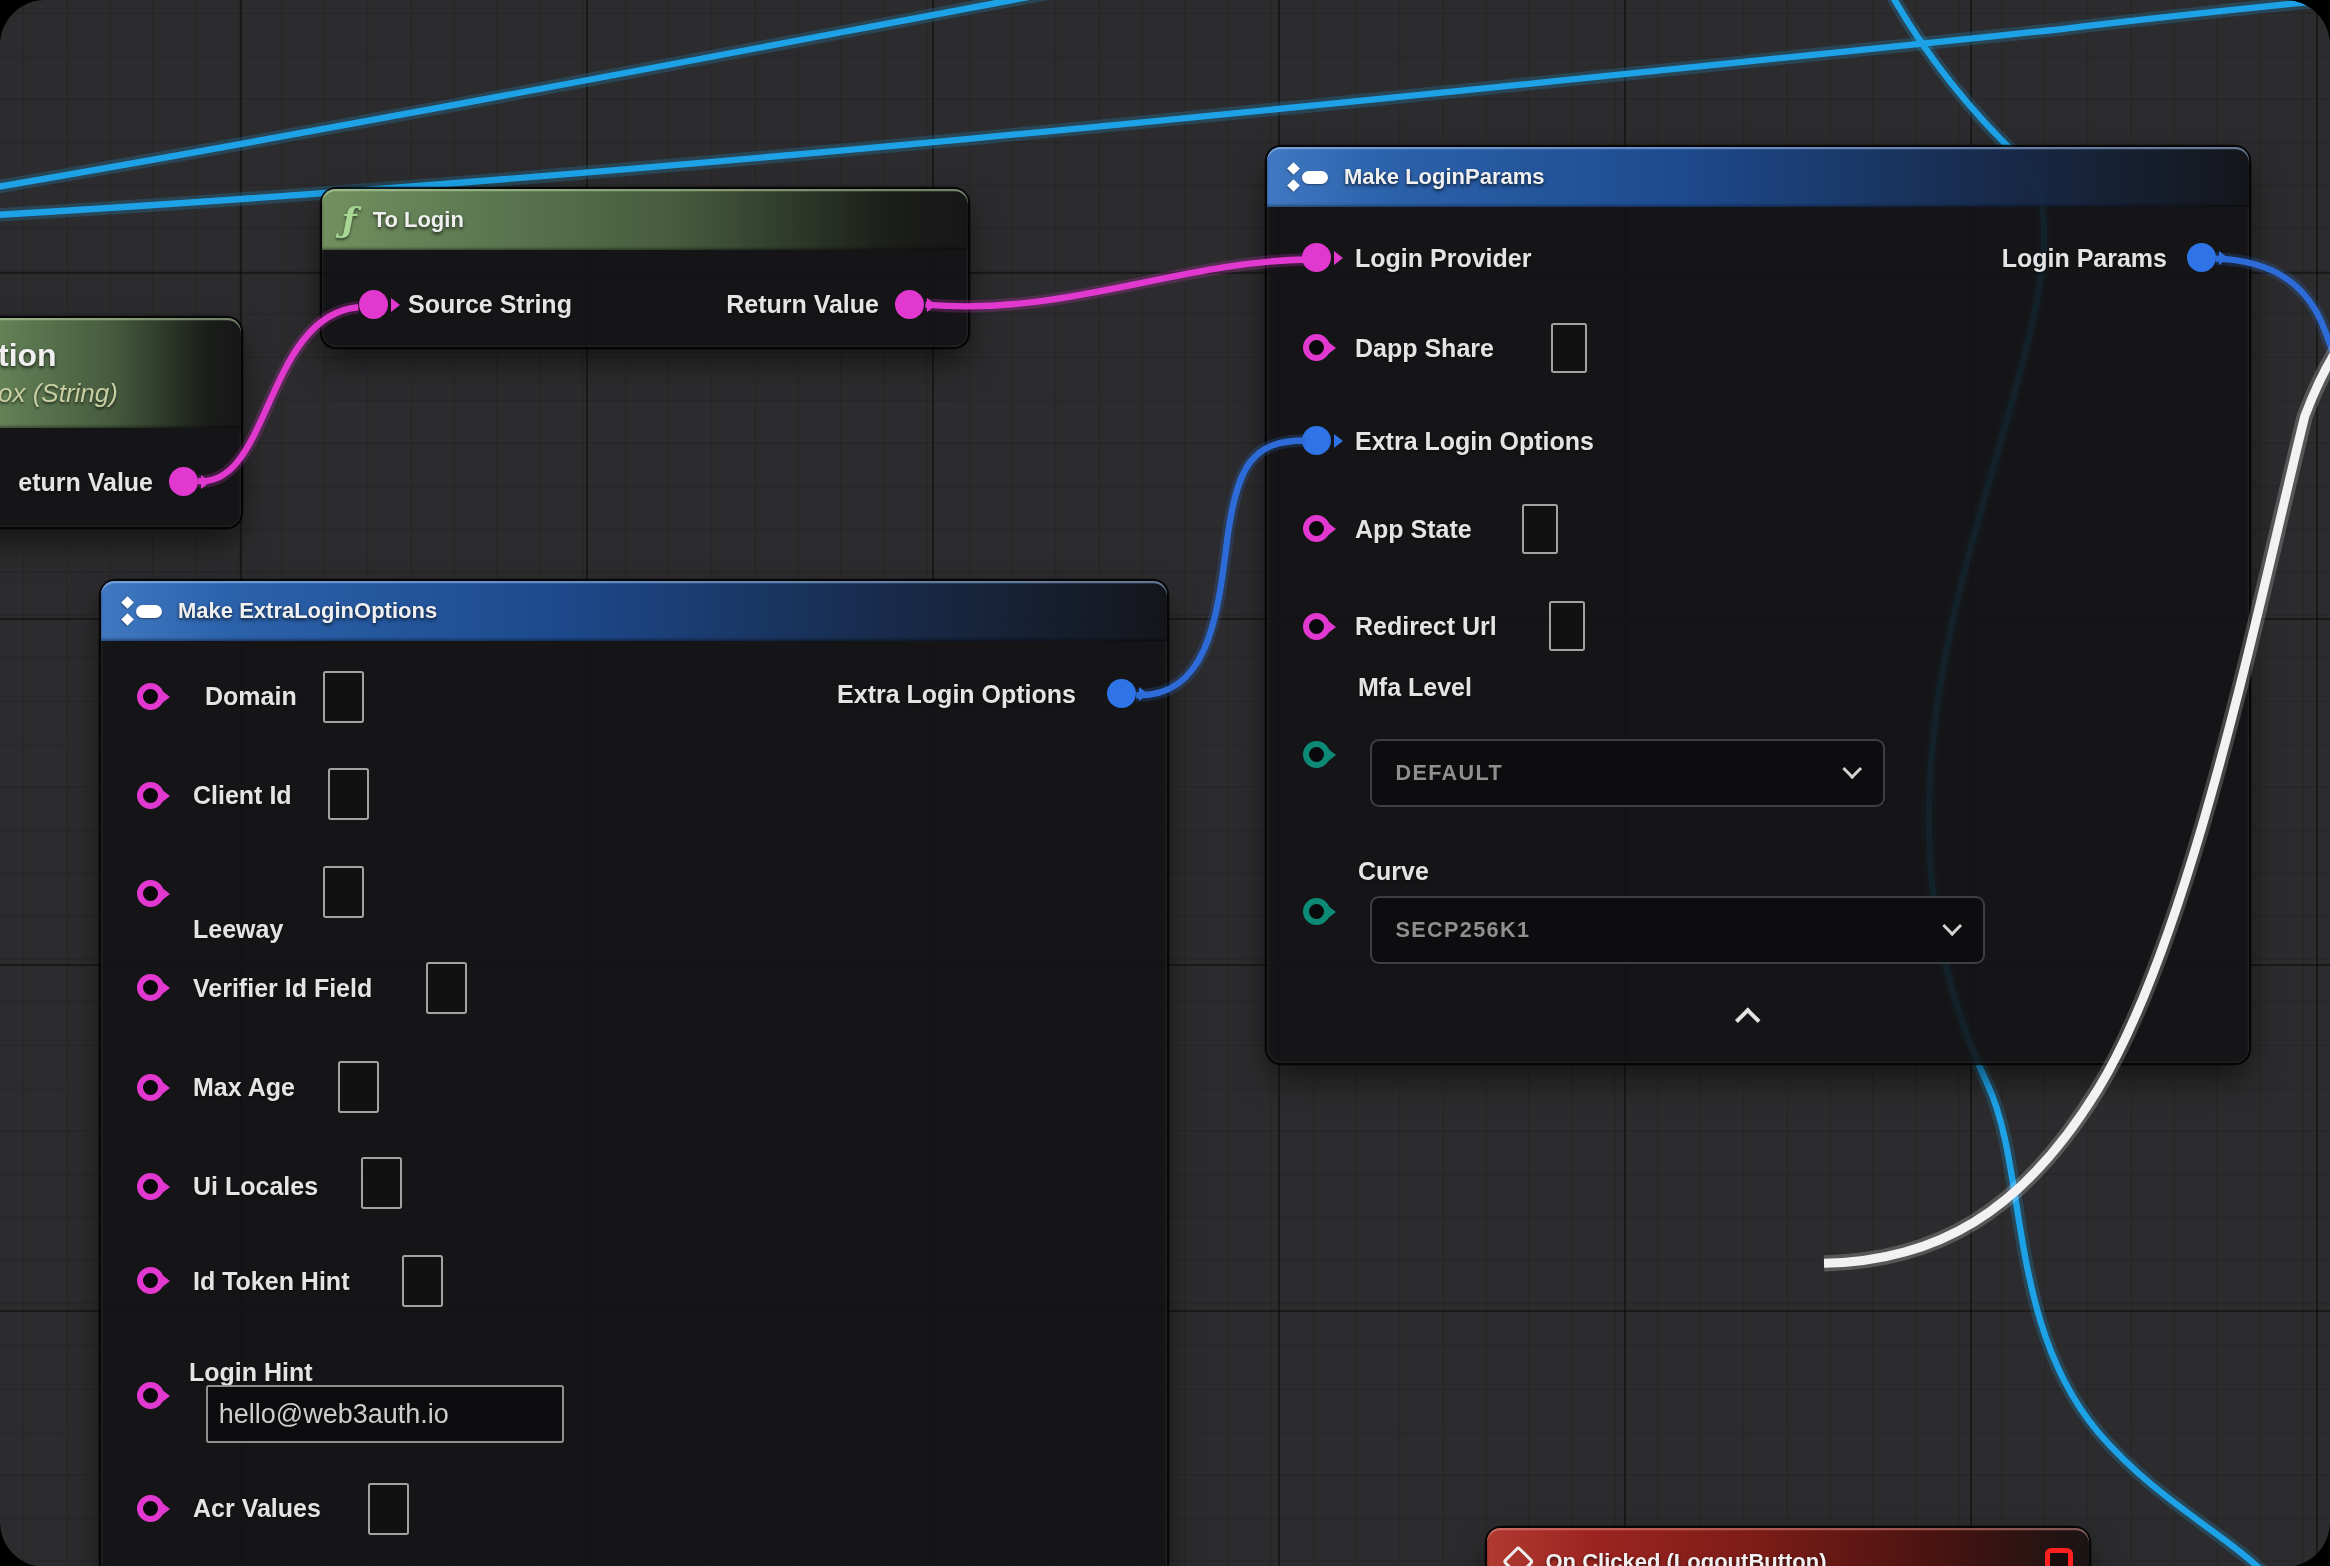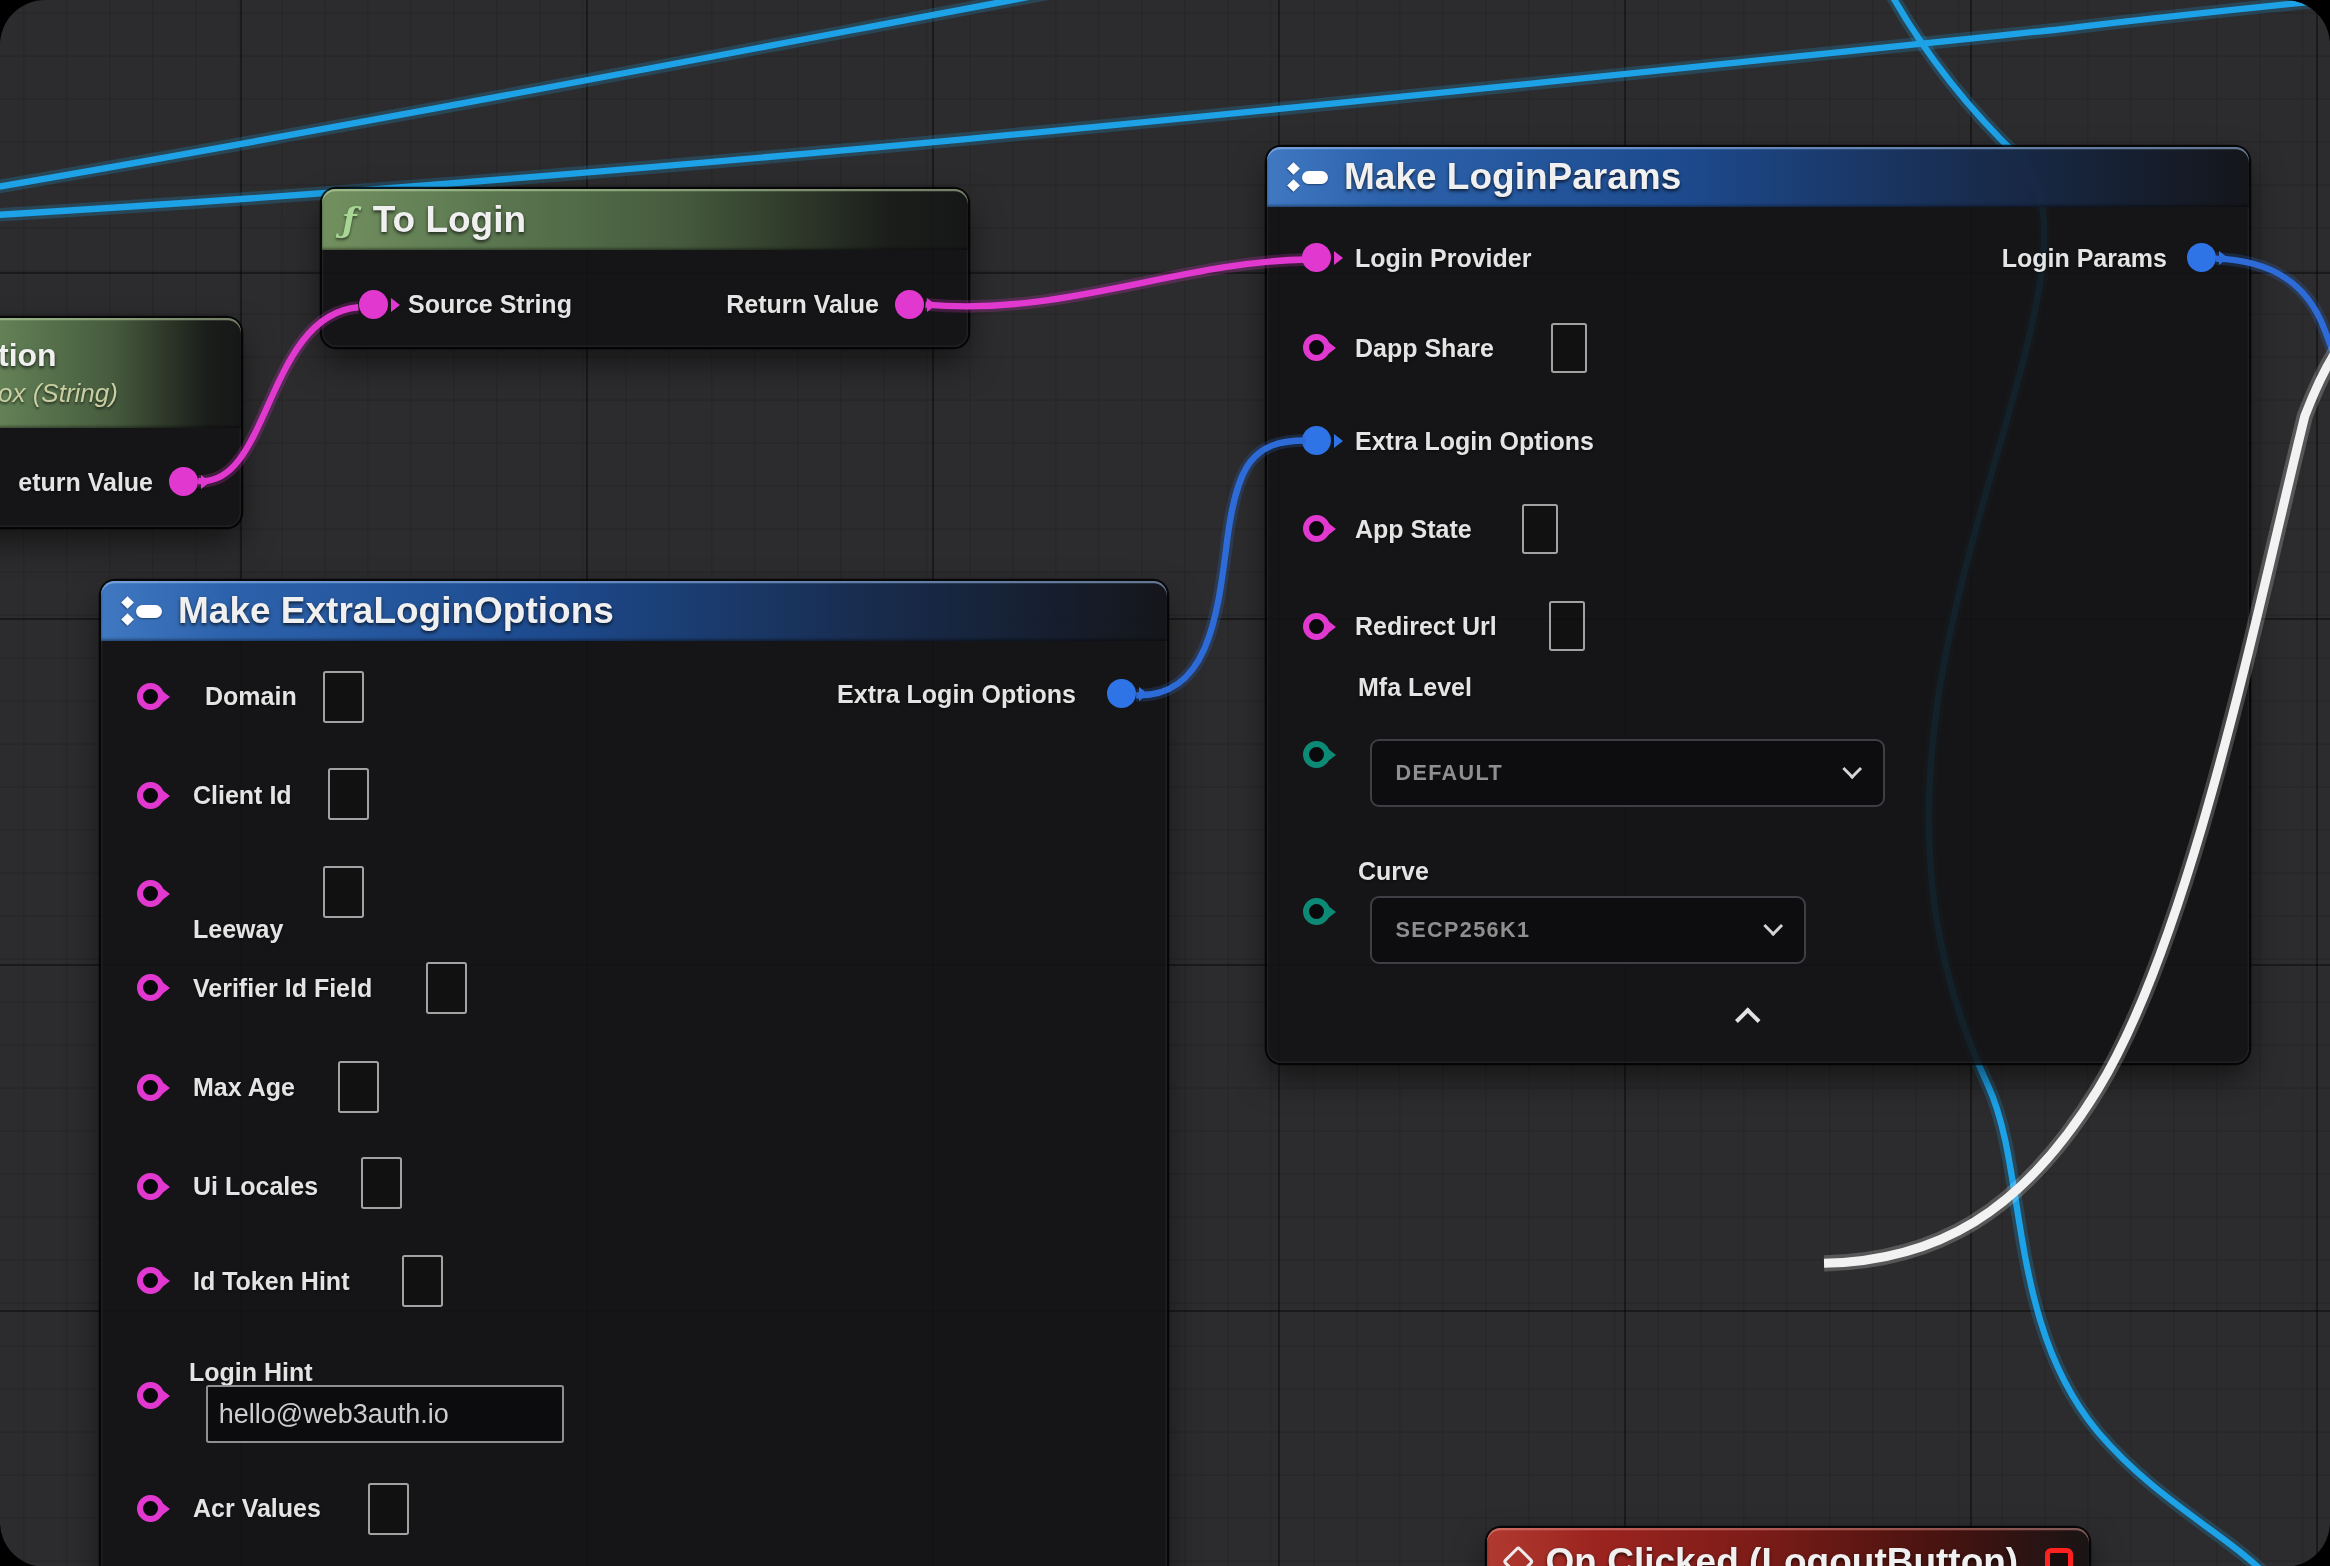--- a/index.html
+++ b/index.html
@@ -30,21 +30,21 @@
        gap:16px;padding:0 20px;border-radius:13.5px 13.5px 0 0;}
   .hdr-blue{height:60px;
     background:linear-gradient(to right,#4078c2 0%,var(--hdr-blue) 12%,#1d4a8e 42%,#182c4e 72%,rgba(20,23,33,0.35) 100%);
     box-shadow:inset 0 2.3px 0 rgba(160,195,240,0.55), inset 0 -1.8px 2.7px rgba(0,0,0,0.4);}
   .hdr-green{height:61px;
     background:linear-gradient(to right,#72905f 0%,var(--hdr-green) 22%,#465b3d 55%,rgba(34,40,30,0.45) 88%,rgba(24,26,22,0.25) 100%);
     box-shadow:inset 0 2.3px 0 rgba(205,230,180,0.5), inset 0 -1.8px 2.7px rgba(0,0,0,0.4);}
   .hdr-red{height:63px;
     background:linear-gradient(to right,#b03a30 0%,var(--hdr-red) 18%,#7c1c18 45%,#481310 75%,rgba(34,17,16,0.35) 100%);
     box-shadow:inset 0 2.3px 0 rgba(245,165,155,0.45), inset 0 -1.8px 2.7px rgba(0,0,0,0.4);}
-  .ntitle{font-weight:700;font-size:37px;color:#f0f0f0;white-space:nowrap;
+  .ntitle{font-weight:700;font-size:22px;color:#f0f0f0;white-space:nowrap;
           text-shadow:0 2.3px 3.6px rgba(0,0,0,0.7);}
   .subtitle{font-style:italic;font-size:26px;color:#c9cfa2;white-space:nowrap;
           text-shadow:0 1.8px 2.7px rgba(0,0,0,0.6);}
 
   .pin{position:absolute;border-radius:50%;}
   .pin::after{content:"";position:absolute;left:calc(100% + 2.7px);top:50%;
     transform:translateY(-50%);width:0;height:0;
     border-left:9px solid currentColor;border-top:7.2px solid transparent;border-bottom:7.2px solid transparent;}
   .pin.filled{width:29px;height:29px;background:currentColor;}
   .pin.hollow{width:27px;height:27px;border:6.3px solid currentColor;background:rgba(8,8,10,0.85);}
@@ -201,21 +201,21 @@
 
     <span class="plabel" style="left:91px;top:540px;">Mfa Level</span>
     <span class="pin hollow enum" style="left:36px;top:594px;"></span>
     <div class="dd" style="left:103px;top:592px;width:515px;">
       <span>DEFAULT</span>
       <span class="chev-down"></span>
     </div>
 
     <span class="plabel" style="left:91px;top:724px;">Curve</span>
     <span class="pin hollow enum" style="left:36px;top:751px;"></span>
-    <div class="dd" style="left:103px;top:749px;width:436px;">
+    <div class="dd" style="left:103px;top:749px;width:615px;">
       <span>SECP256K1</span>
       <span class="chev-down"></span>
     </div>
 
     <span class="chev-up" style="left:470px;top:857px;"></span>
   </div>
 
 
   <div class="node" style="left:1487px;top:1528px;width:602px;height:99px;">
     <div class="hdr hdr-red" style="height:67px;">

